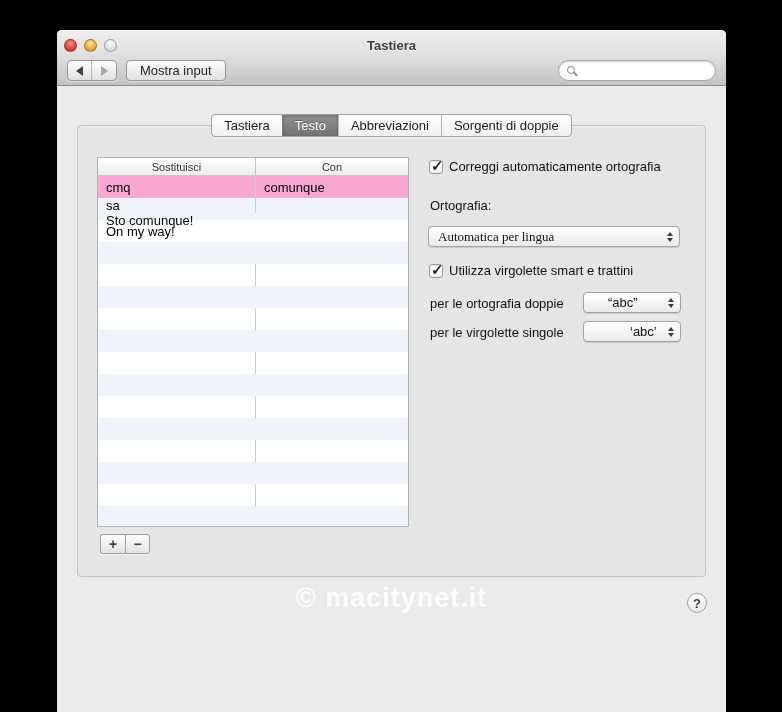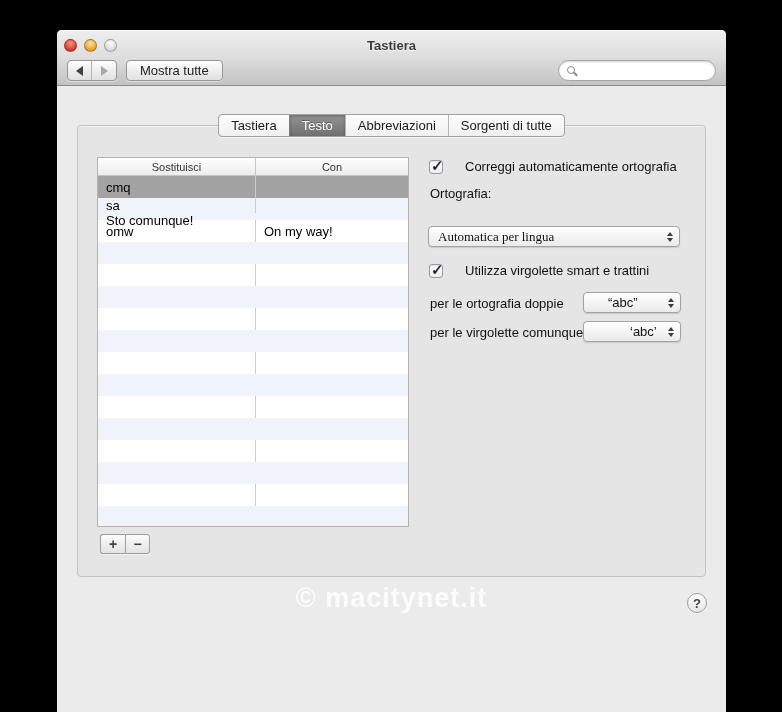--- a/index.html
+++ b/index.html
@@ -60,40 +60,40 @@
            border:1px solid #b2b2b2; background:#fff; overflow:hidden; }
   .thead { height:18px; display:flex; background:linear-gradient(#ffffff,#ececec);
            border-bottom:1px solid #c6c6c6; font-size:11px; color:#333; }
   .th { display:flex; align-items:center; justify-content:center; }
   .th.c1 { width:158px; border-right:1px solid #c6c6c6; }
   .th.c2 { flex:1; }
   .row { height:22px; display:flex; font-size:13px; color:#000; }
   .row .c1 { width:158px; border-right:1px solid #cdcdcd; padding-left:8px; display:flex; align-items:center; }
   .row .c2 { flex:1; padding-left:8px; display:flex; align-items:center; }
   .row.alt { background:#f0f4fa;flex-direction:column; }
-  .row.selected { background:#a3a3a3; }
+  .row.selected { background:#f9a8d4;justify-content:flex-end; }
   .addrem { position:absolute; left:43px; top:504px; display:flex; }
   .ar { width:25px; height:20px; border:1px solid #9d9d9d;
         background:linear-gradient(#fcfcfc,#e3e3e3); display:flex; align-items:center; justify-content:center;
         font-size:14px; font-weight:bold; color:#3f3f3f; box-shadow:0 1px 0 rgba(255,255,255,.5); }
   .ar:first-child { border-radius:3px 0 0 3px; border-right:none; }
   .ar:last-child  { border-radius:0 3px 3px 0; }
 
   
   .flabel { position:absolute; font-size:13px; color:#111; white-space:nowrap; }
-  .cb-row { position:absolute; display:flex; align-items:center; gap:22px; }
+  .cb-row { position:absolute; display:flex; align-items:center; gap:6px; }
   .cb-row .flabel { position:static; }
   .cb-row1 { left:372px; top:129px; }
   .cb-row2 { left:372px; top:233px;justify-content:center; }
   .cb { width:14px; height:14px; border:1px solid #9a9a9a; border-radius:3px;
         background:linear-gradient(#ffffff,#ededed); position:relative;
         box-shadow:inset 0 1px 1px rgba(0,0,0,.1); flex:0 0 auto; }
   .cb.checked::after { content:"✓"; position:absolute; left:1px; top:-4px;
         font-size:15px; font-weight:bold; color:#1c2430; }
-  .lbl-ortografia { left:373px; top:156px; }
+  .lbl-ortografia { left:373px; top:168px; }
   .lbl-doppie  { left:373px; top:266px; }
   .lbl-singole { left:373px; top:295px; }
   .popup { position:absolute; height:21px; border:1px solid #a3a3a3; border-radius:4px;
            background:linear-gradient(#ffffff,#eaeaea);
            box-shadow:0 1px 1px rgba(0,0,0,.12), inset 0 1px 0 #fff;
            display:flex; align-items:center; padding-left:9px; font-size:13px; color:#111; }
   .popup-lang   { left:371px; top:196px; width:252px;font-family:Liberation Serif, serif; }
   .popup-double { left:526px; top:262px; width:98px;padding-left:24px; }
   .popup-single { left:526px; top:291px; width:98px;padding-left:46px; }
   .spin { position:absolute; right:6px; top:0; bottom:0; display:flex; flex-direction:column;
@@ -125,52 +125,52 @@
       </div>
       <div class="wtitle">Tastiera</div>
       <div class="nav">
         <div class="navb back">
           <span class="arr-l"></span>
         </div>
         <div class="navb fwd">
           <span class="arr-r"></span>
         </div>
       </div>
-      <div class="showall">Mostra tutte</div>
+      <div class="showall">Mostra input</div>
       <div class="search">
         <span class="mag"></span>
       </div>
     </div>
 
     <div class="panel"></div>
 
     <div class="tabs">
       <div class="tabwrap" id="tabwrap">
           <div class="tab">Tastiera</div>
           <div class="tab selected">Testo</div>
           <div class="tab">Abbreviazioni</div>
-          <div class="tab">Sorgenti di tutte</div>
+          <div class="tab">Sorgenti di doppie</div>
         </div>
     </div>
 
     <div class="table">
       <div class="thead">
         <div class="th c1">Sostituisci</div>
         <div class="th c2">Con</div>
       </div>
       <div class="tbody" id="tbody">
           <div class="row selected">
             <div class="c1">cmq</div>
+            <div class="c2">comunque</div>
           </div>
           <div class="row alt">
             <div class="c1">sa</div>
             <div class="c2">Sto comunque!</div>
           </div>
           <div class="row">
-            <div class="c1">omw</div>
             <div class="c2">On my way!</div>
           </div>
           <div class="row alt">
             <div class="c1"></div>
             <div class="c2"></div>
           </div>
           <div class="row">
             <div class="c1"></div>
             <div class="c2"></div>
           </div>
@@ -247,21 +247,21 @@
 
     <div class="flabel lbl-doppie">per le ortografia doppie</div>
     <div class="popup popup-double">
       <span>“abc”</span>
       <span class="spin">
           <span class="tri-up"></span>
           <span class="tri-dn"></span>
         </span>
     </div>
 
-    <div class="flabel lbl-singole">per le virgolette comunque</div>
+    <div class="flabel lbl-singole">per le virgolette singole</div>
     <div class="popup popup-single">
       <span>‘abc’</span>
       <span class="spin">
           <span class="tri-up"></span>
           <span class="tri-dn"></span>
         </span>
     </div>
 
     <div class="watermark">© macitynet.it</div>
     <div class="help">?</div>

